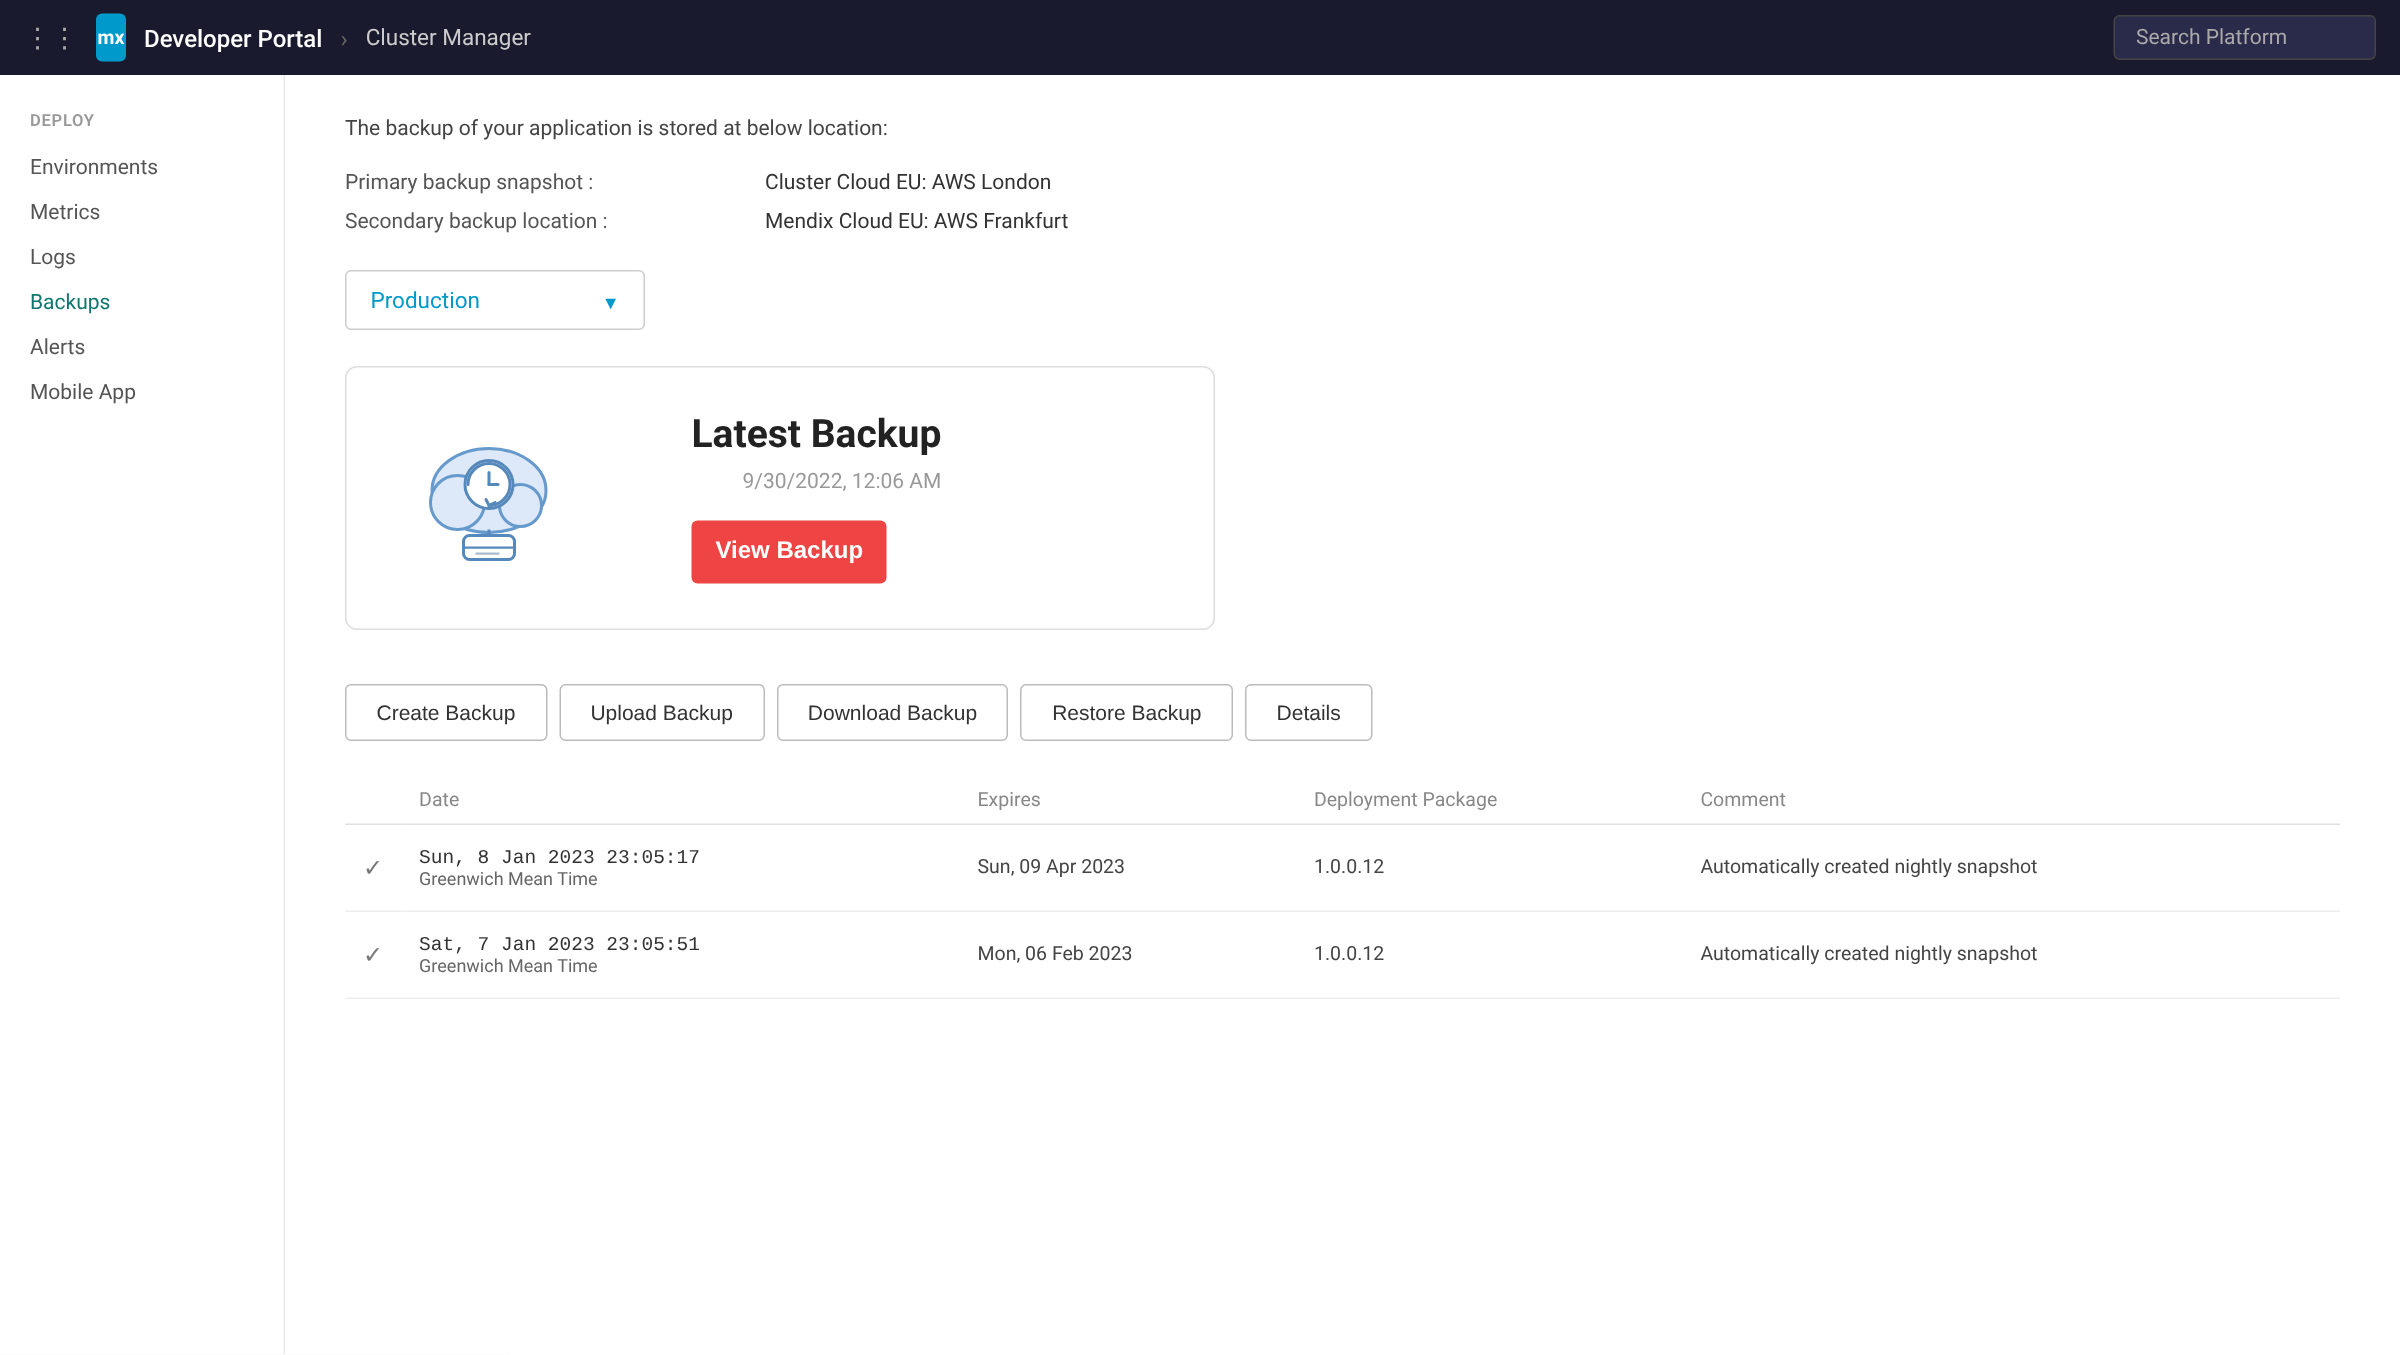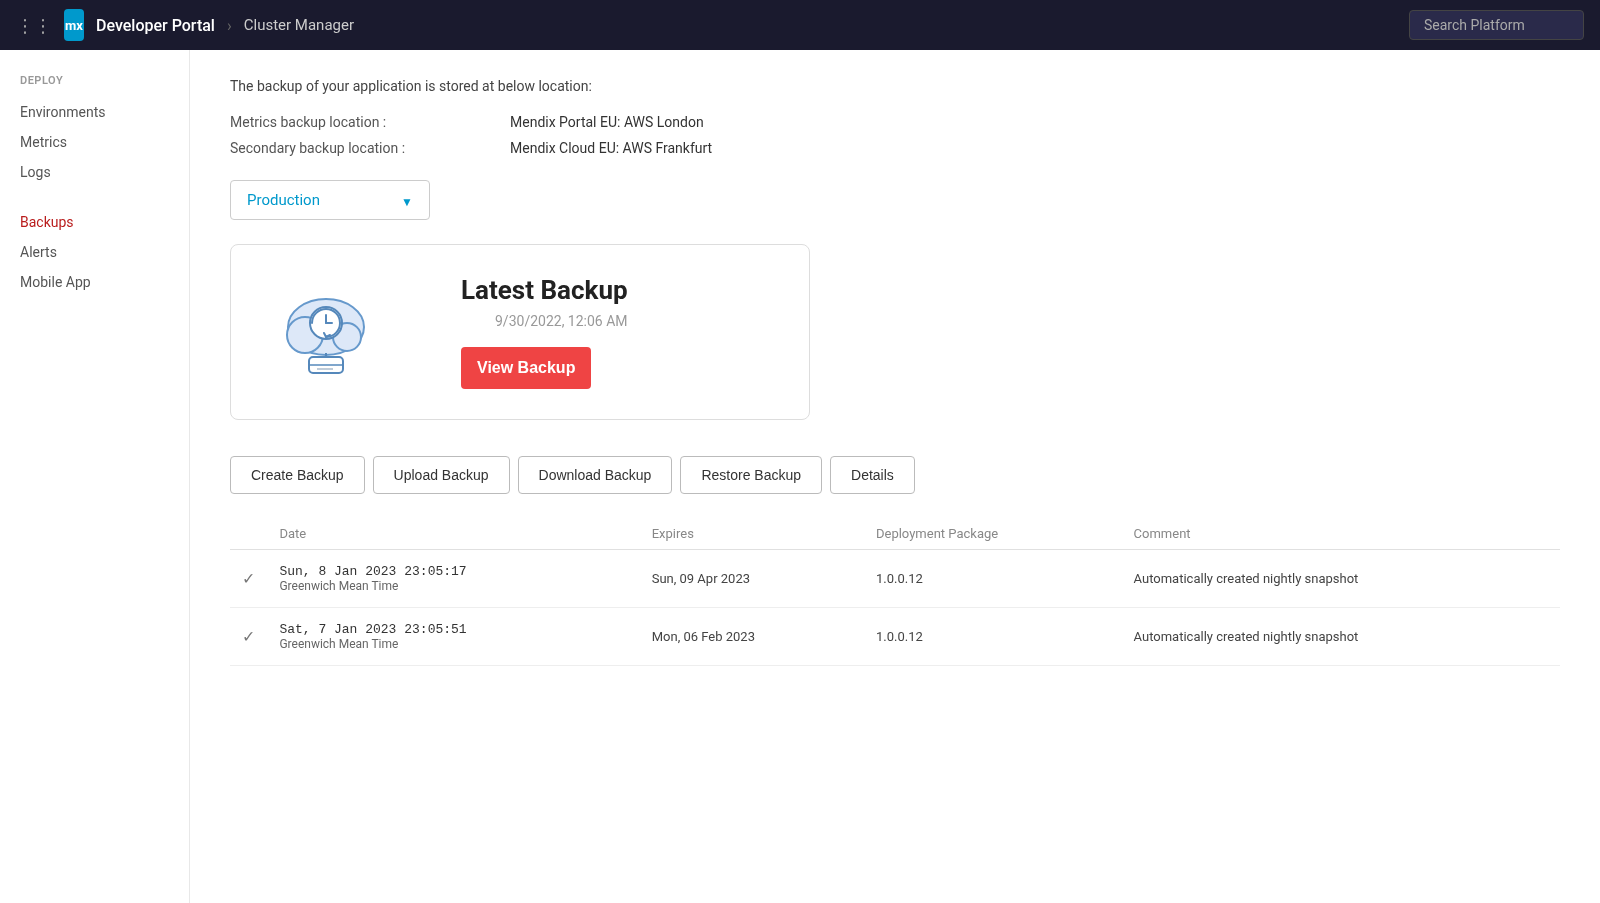--- a/index.html
+++ b/index.html
@@ -78,21 +78,21 @@
       letter-spacing: 0.5px;
       margin-bottom: 10px;
       text-transform: uppercase;
     }
     .sidebar-item {
       padding: 7px 0;
       font-size: 14px;
       color: #555;
       cursor: pointer;
     }
-    .sidebar-item.active { color: #b91c1c; margin-top: 20px; }
+    .sidebar-item.active { color: #0f766e; }
 
     
     .main {
       flex: 1;
       padding: 28px 40px;
       overflow-y: auto;
       background: #fff;
     }
 
     .info-text {
@@ -270,22 +270,22 @@
     <div class="sidebar-item">
       <span>Mobile App</span>
     </div>
   </aside>
 
   <main class="main">
 
     <p class="info-text">The backup of your application is stored at below location:</p>
 
     <div class="backup-location">
-      <span class="backup-location-label">Metrics backup location :</span>
-      <span class="backup-location-value">Mendix Portal EU: AWS London</span>
+      <span class="backup-location-label">Primary backup snapshot :</span>
+      <span class="backup-location-value">Cluster Cloud EU: AWS London</span>
     </div>
     <div class="backup-location">
       <span class="backup-location-label">Secondary backup location :</span>
       <span class="backup-location-value">Mendix Cloud EU: AWS Frankfurt</span>
     </div>
 
     <div class="env-dropdown">
       <span>Production</span>
       <span class="env-dropdown-arrow">▼</span>
     </div>

